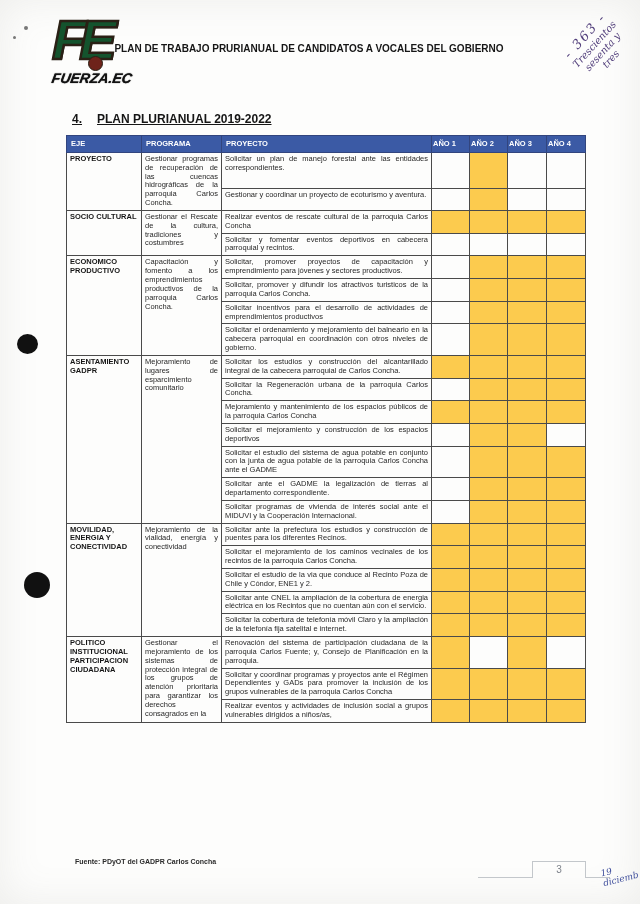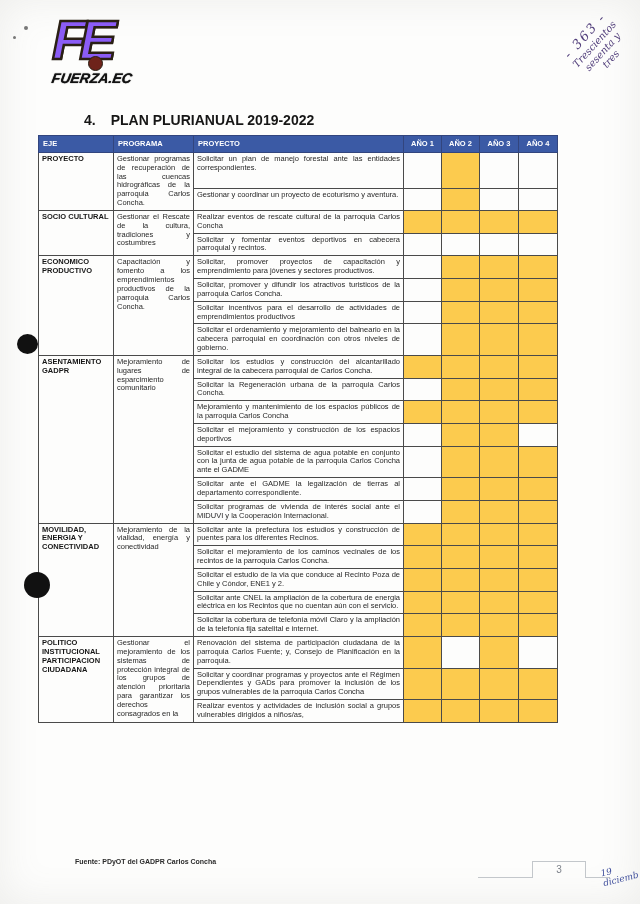--- a/index.html
+++ b/index.html
@@ -3,56 +3,56 @@
 <meta charset="utf-8">
 <style>
   html,body{margin:0;padding:0;background:#e9e9e7;}
   .page{position:relative;width:640px;height:904px;background:#fdfdfc;overflow:hidden;
         font-family:"Liberation Sans",sans-serif;color:#222;
         box-shadow:inset 0 0 40px rgba(120,120,115,.12);}
   
   .logo{position:absolute;left:52px;top:12px;width:88px;height:86px;}
   .logo-letters{position:relative;font-family:"Liberation Sans",sans-serif;
         font-style:italic;font-weight:900;font-size:56px;line-height:56px;
-        letter-spacing:-7px;color:#8b5cf6;-webkit-text-stroke:2.5px #2a2015;
+        letter-spacing:-7px;color:#14532d;-webkit-text-stroke:2.5px #2a2015;
         text-shadow:1px 1px 0 #2a2015;}
   .logo-dot{position:absolute;left:36px;top:44px;width:13px;height:13px;border-radius:50%;
         background:#6e231a;border:1px solid #2a2015;}
   .logo-word{margin-top:2px;font-style:italic;font-weight:900;font-size:14px;
         letter-spacing:0;color:#121212;transform:skewX(-10deg);
         text-shadow:0 0 1px #121212;}
   
   .title{position:absolute;left:103px;top:40px;width:412px;text-align:center;
         font-weight:bold;font-size:10px;line-height:18.5px;color:#161616;}
-  .sec-head{position:absolute;left:84px;top:112px;font-size:14px;font-weight:bold;color:#161616;}
+  .sec-head{position:absolute;left:72px;top:112px;font-size:12px;font-weight:bold;color:#161616;text-decoration:underline;}
   .sec-head .sec-title{margin-left:15px;}
   
   .hand-tr{position:absolute;left:524px;top:6px;width:110px;text-align:center;
         transform:rotate(-48deg);transform-origin:75% 25%;
         font-family:"DejaVu Serif",serif;font-style:italic;color:#53407c;}
   .hand-tr .hn-num{font-size:13px;letter-spacing:2px;}
   .hand-tr .hn-words{width:66px;margin:0 auto;font-size:10px;line-height:11px;}
   .hand-br{position:absolute;left:601px;top:860px;width:70px;transform:rotate(-14deg);
         font-family:"DejaVu Serif",serif;font-style:italic;font-size:9px;line-height:10px;
         color:#3f4e9c;}
   
   .punch{position:absolute;background:#111;border-radius:50%;z-index:10;}
   .punch-1{left:17px;top:334px;width:21px;height:20px;}
   .punch-2{left:24px;top:572px;width:26px;height:26px;}
   .dot{position:absolute;background:#777;border-radius:50%;}
   .dot-1{left:24px;top:26px;width:4px;height:4px;}
   .dot-2{left:13px;top:36px;width:3px;height:3px;}
   
   .tablewrap{position:absolute;left:38px;top:135px;z-index:1;}
-  table.plan{border-collapse:collapse;table-layout:fixed;width:519px;}
+  table.plan{border-collapse:collapse;table-layout:fixed;width:519px;margin-left:28px;}
   .plan th,.plan td{border:1px solid #4a4a4a;vertical-align:top;
         font-size:7.5px;line-height:1.18;color:#282828;padding:2px 3px;}
   .plan thead th{background:#3b5aa5;color:#fff;font-weight:bold;text-align:left;
         padding:4px 4px 3px;border-color:#32457e;}
-  .plan thead th.yr{text-align:center;padding-left:1px;padding-right:1px;}
+  .plan thead th.yr{padding-left:1px;padding-right:1px;}
   td.eje{font-weight:bold;color:#161616;}
   td.programa,td.proyecto{text-align:justify;}
   td.year{padding:0;}
   td.year.hl{background:#fccb4e;}
   
   .footer-src{position:absolute;left:75px;top:858px;font-size:7px;color:#2b2b2b;font-weight:bold;}
   .page-tab{position:absolute;left:478px;top:852px;width:132px;height:26px;
         display:flex;align-items:flex-end;}
   .tab-line{flex:1 1 auto;height:0;border-top:1.5px solid #c3c7cb;}
   .tab-line.right{flex:0 0 24px;}
@@ -64,20 +64,21 @@
 
 <div class="page">
 
   <div class="logo">
     <div class="logo-letters"><span>F</span><span>E</span></div>
     <div class="logo-dot"></div>
     <div class="logo-word">FUERZA.EC</div>
   </div>
 
   <div class="title">
+    <div>PLAN DE TRABAJO PRURIANUAL DE CANDIDATOS A VOCALES DEL GOBIERNO</div>
   </div>
 
   <div class="hand-tr">
     <div class="hn-num">- 363 -</div>
     <div class="hn-words">Trescientos sesenta y tres</div>
   </div>
 
   <div class="sec-head">
     <span>4.</span><span class="sec-title">PLAN PLURIANUAL 2019-2022</span>
   </div>

